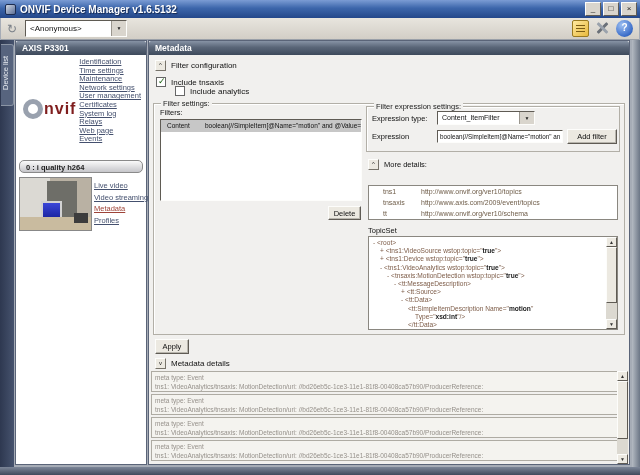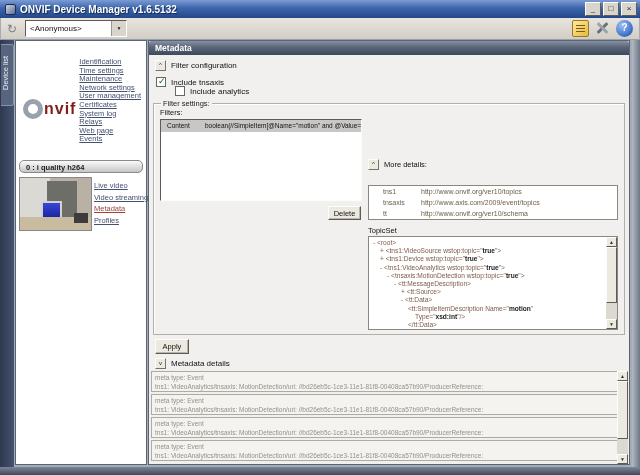--- a/index.html
+++ b/index.html
@@ -144,20 +144,21 @@
     <div class="tb-icon icon-tools"></div>
     <div class="tb-icon icon-about">?</div>
   </div>
 
   <div class="left-strip"></div>
   <div class="right-strip"></div>
   <div class="bottom-strip"></div>
   <div class="device-tab">Device list</div>
 
   <div class="sidebar">
+    <div class="panel-hdr">AXIS P3301</div>
 
     <div class="side-links">
 
         <span class="lnk">Identification</span>
 
         <span class="lnk">Time settings</span>
 
         <span class="lnk">Maintenance</span>
 
         <span class="lnk">Network settings</span>
@@ -231,20 +232,33 @@
       <div class="listbox" style="left:6px; top:15px; width:202px; height:82px;">
 
           <div class="frow sel">
             <span class="c1">Content</span>
             <span class="c2">boolean(//SimpleItem[@Name="motion" and @Value="1"])</span>
           </div>
         </div>
 
       <div class="btn" style="left:174px; top:102px; width:33px; height:14px;">Delete</div>
 
+      <div class="grp" style="left:212px; top:2px; width:254px; height:46px; background:#f1f0ee;">
+        <span class="legend">Filter expression settings:</span>
+
+        <span class="fld-label" style="left:5px; top:7px;">Expression type:</span>
+        <div class="combo" style="position:absolute; left:70px; top:4px; width:98px; height:14px;">
+          <span class="val" style="font-size:7px; padding-top:2px;">Content_ItemFilter</span>
+          <span class="arrow" style="line-height:12px;">▼</span>
+        </div>
+
+        <span class="fld-label" style="left:5px; top:25px;">Expression</span>
+        <input class="textbox" style="left: 70px; top: 23px; width: 126px; height: 13px;" value="boolean(//SimpleItem[@Name=&quot;motion&quot; and @Value=&quot;1&quot;])">
+        <div class="btn" style="left:200px; top:22px; width:50px; height:15px;">Add filter</div>
+      </div>
 
       <div class="toggle-row" style="left:214px; top:55px;">
         <span class="toggle-btn">^</span>
         <span class="lbl" style="font-size:7.5px;">More details:</span>
       </div>
 
       <span class="fld-label" style="left:214px; top:88px;">Prefix list</span>
       <div class="prefix-box" style="left:214px; top:81px; width:250px; height:35px;">
 
           <div class="prow">

